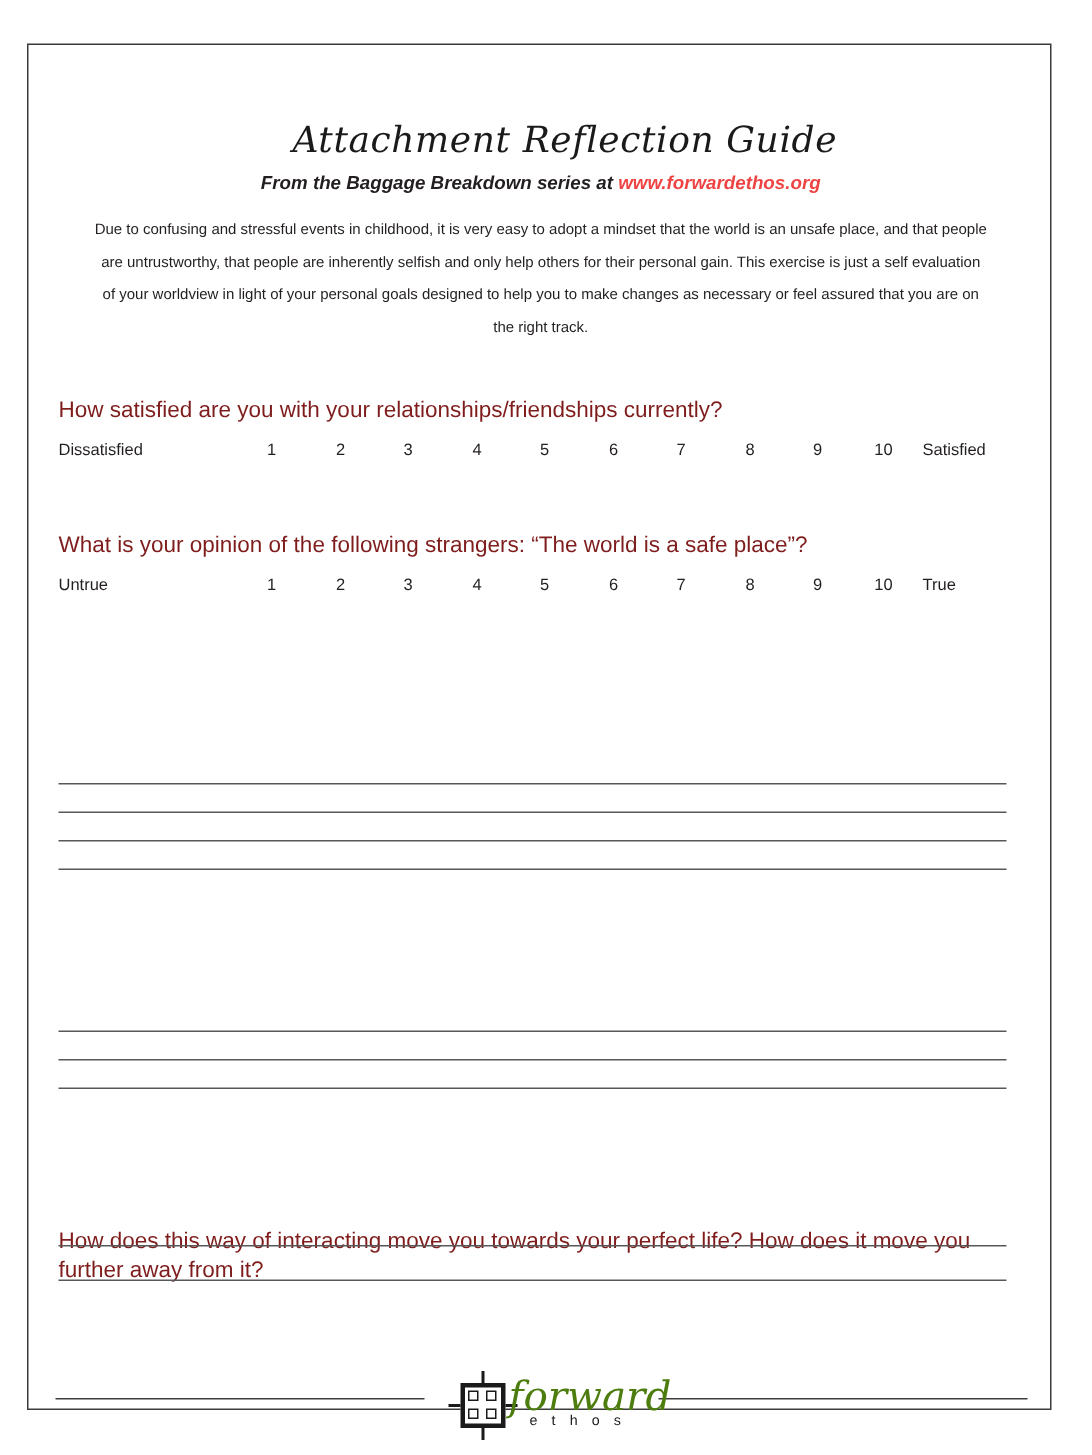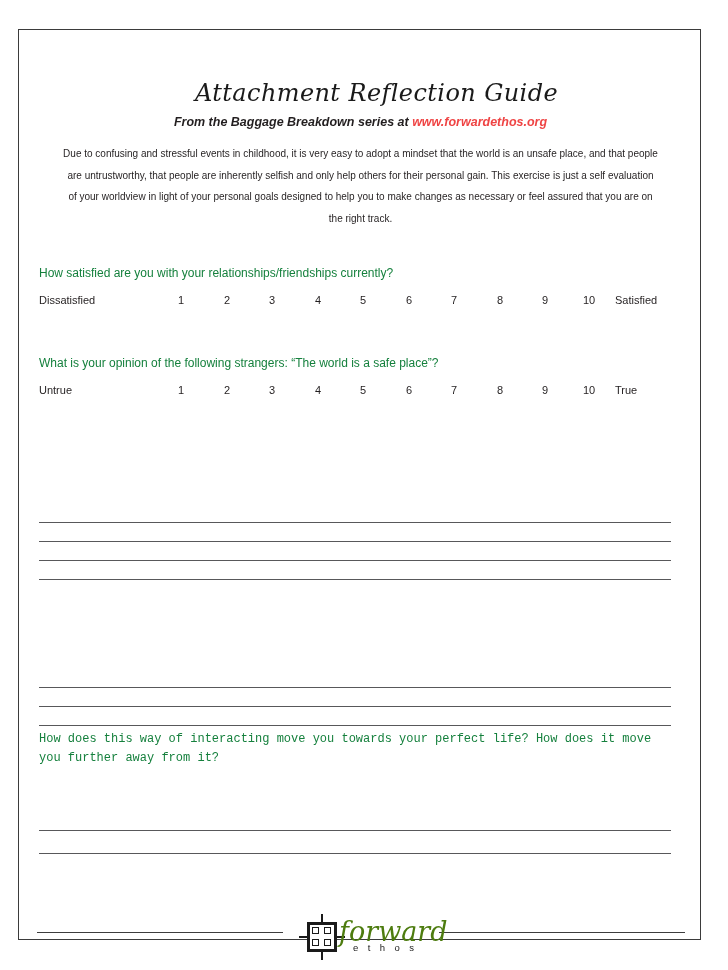--- a/index.html
+++ b/index.html
@@ -72,23 +72,23 @@
     width: 595px;
     text-align: center;
     font-size: 10px;
     line-height: 21.5px;
     color: #231f20;
   }
 
   
   .q-text {
     position: absolute;
-    font-size: 12px;
+    font-size: 15px;
     line-height: 19px;
-    color: #15803d;
+    color: #7f1d1d;
   }
 
   
   .scale {
     position: absolute;
     height: 18px;
     font-size: 11px;
     color: #231f20;
   }
   .scale .anchor-left {
@@ -265,21 +265,21 @@
 
     <div class="wline" style="top:492px;"></div>
     <div class="wline" style="top:511px;"></div>
     <div class="wline" style="top:530px;"></div>
     <div class="wline" style="top:549px;"></div>
 
     <div class="wline" style="top:657px;"></div>
     <div class="wline" style="top:676px;"></div>
     <div class="wline" style="top:695px;"></div>
 
-    <div class="q-text" style="left:20px; top:700px; width:620px;font-family:Liberation Mono, monospace;">How does this way of interacting move you towards your perfect life? How does it move you further away from it?</div>
+    <div class="q-text" style="left:20px; top:788px; width:620px;">How does this way of interacting move you towards your perfect life? How does it move you further away from it?</div>
     <div class="wline" style="top:800px;"></div>
     <div class="wline" style="top:823px;"></div>
 
     <div class="footer">
       <div class="rule-left"></div>
       <div class="rule-right"></div>
       <div class="logo">
         <div class="logo-mark">
           <div class="cross-h"></div>
           <div class="cross-v"></div>

